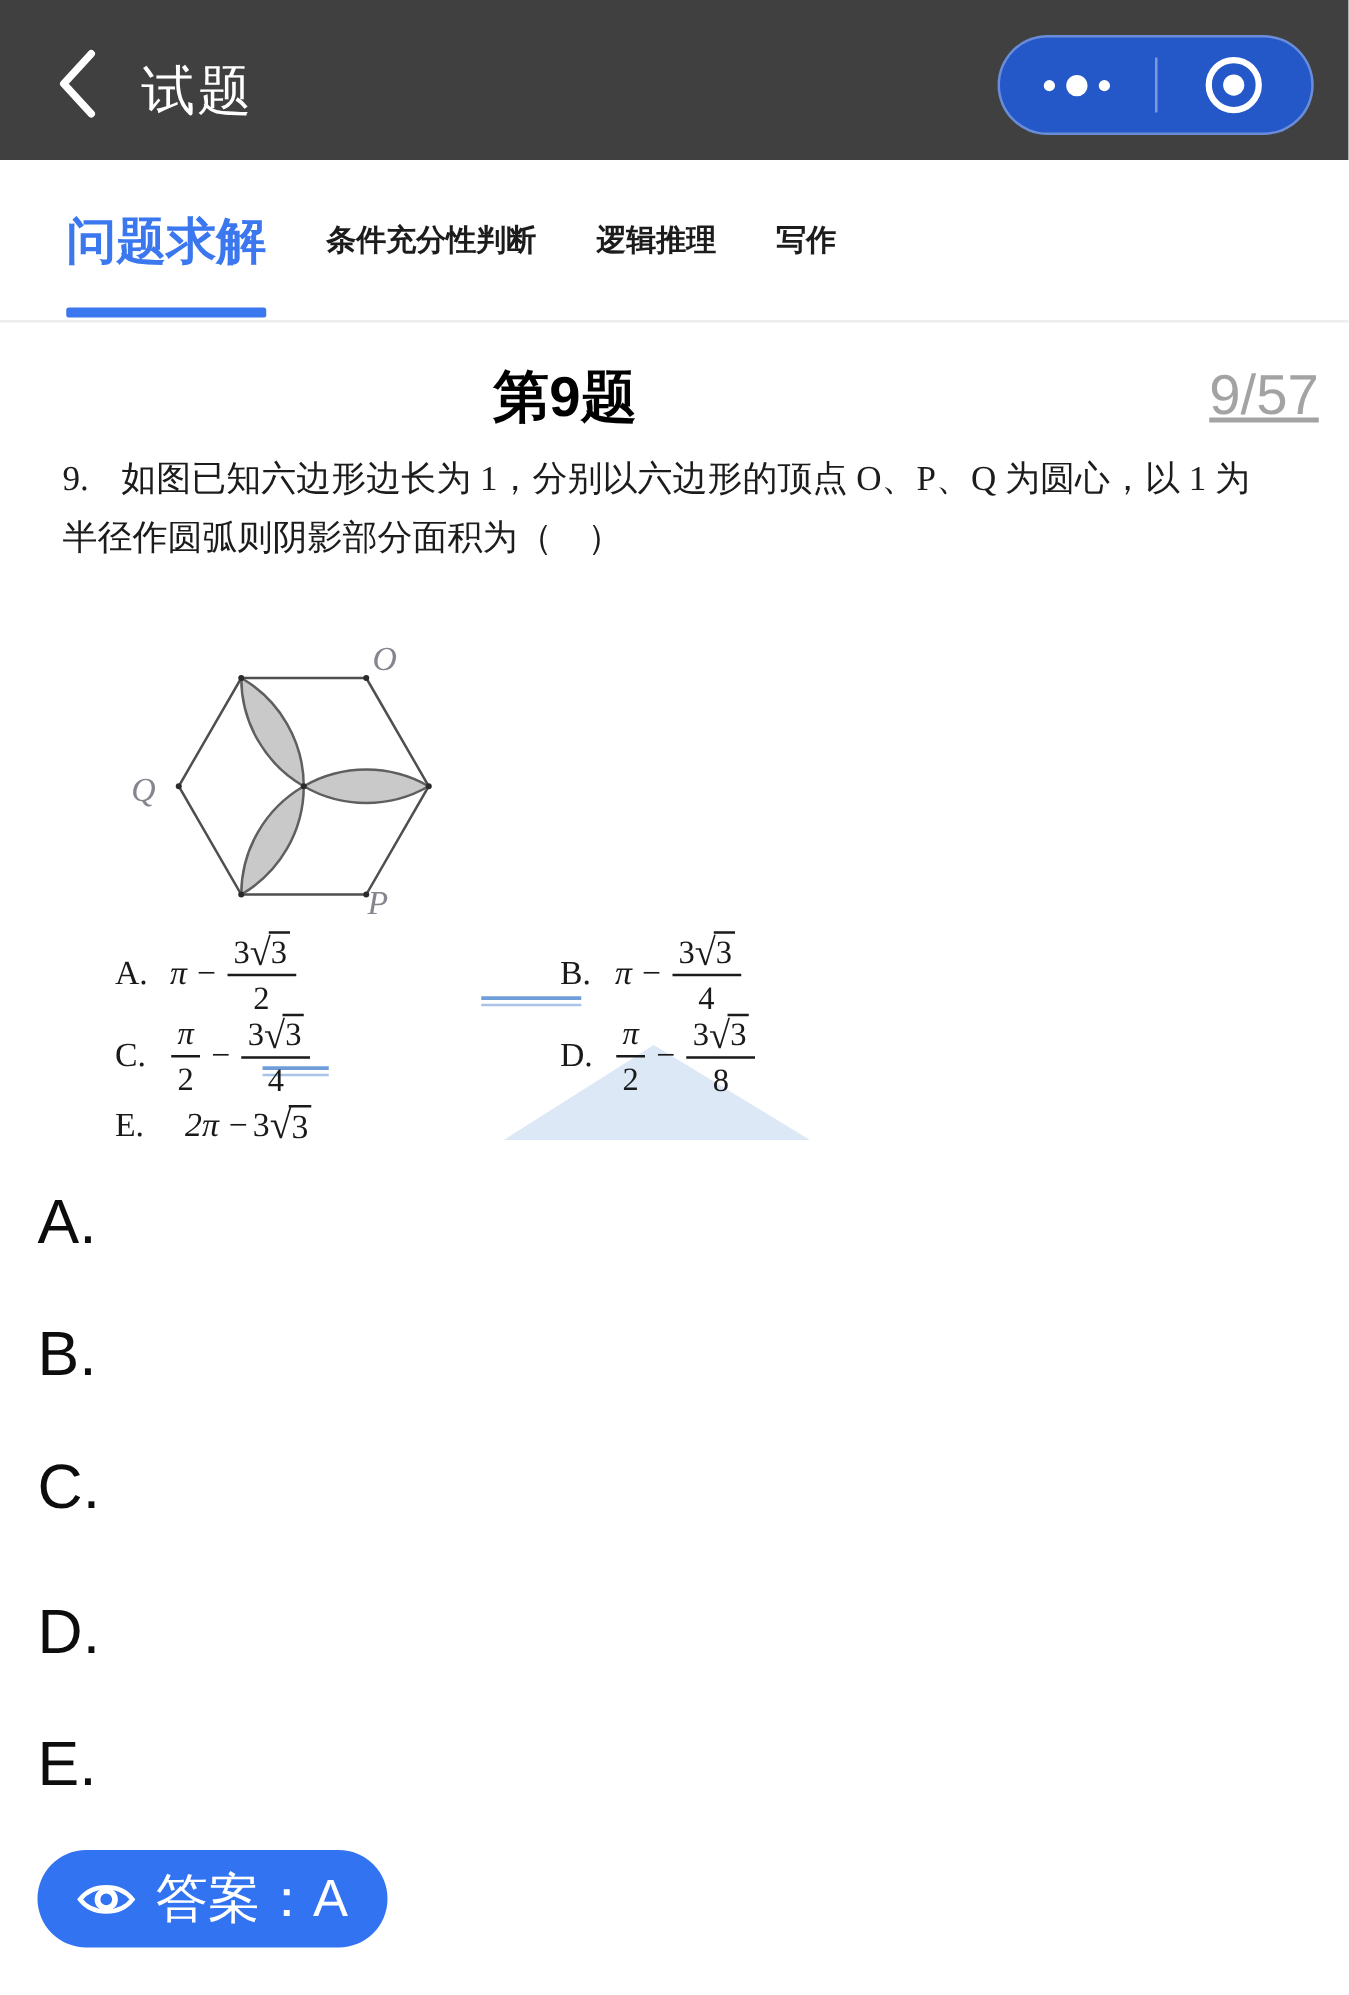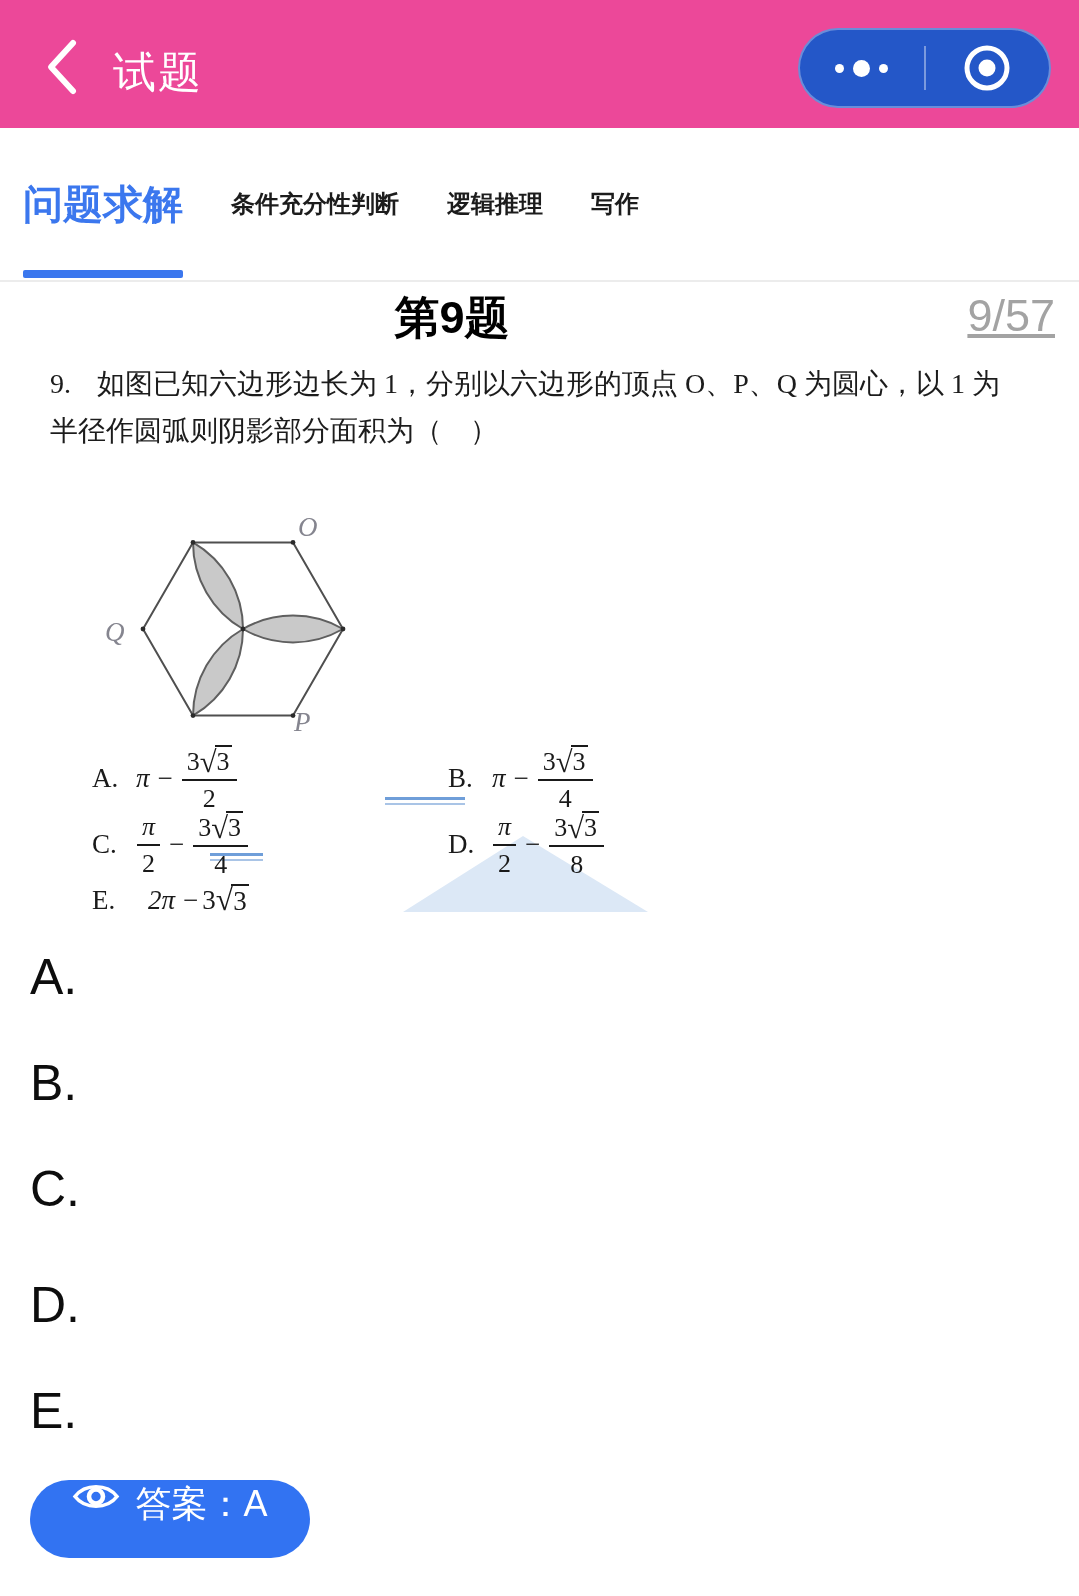--- a/index.html
+++ b/index.html
@@ -1,34 +1,34 @@
 <!DOCTYPE html>
 <html><head>
 <meta charset="utf-8">
 <style>
   * { margin:0; padding:0; box-sizing:border-box; }
   html,body { background:#fff; }
   body { font-family:"Liberation Sans", sans-serif; }
   .screen { position:relative; width:1079px; height:1596px; background:#fff; overflow:hidden; }
 
   
-  .navbar { position:absolute; left:0; top:0; width:1079px; height:128px; background:#ec4899;font-family:Liberation Serif, serif; }
+  .navbar { position:absolute; left:0; top:0; width:1079px; height:128px; background:#404040;font-family:Liberation Serif, serif; }
   .back-btn { position:absolute; left:38px; top:36px; width:48px; height:62px; display:flex; align-items:center; justify-content:center; cursor:pointer; }
   .nav-title { position:absolute; left:113px; top:44px; color:#fff; font-size:43px; font-weight:500; letter-spacing:2px; }
   .capsule { position:absolute; left:798px; top:28px; width:253px; height:80px; border-radius:40px;
              background:#2457c8; border:2px solid rgba(255,255,255,0.32); display:flex; align-items:center; }
   .cap-half { flex:1; height:100%; display:flex; align-items:center; justify-content:center; cursor:pointer; }
   .cap-dots { display:flex; align-items:center; gap:9px; }
   .cap-dots .d-sm { width:9px; height:9px; border-radius:50%; background:#fff; }
   .cap-dots .d-lg { width:17px; height:17px; border-radius:50%; background:#fff; }
   .cap-divider { width:2px; height:44px; background:rgba(255,255,255,0.4); }
 
   
-  .tabbar { position:absolute; left:0; top:128px; width:1079px; height:154px; background:#fff;
-            border-bottom:2px solid #ececec; display:flex; align-items:center; gap:48px; padding-left:23px; }
+  .tabbar { position:absolute; left:0; top:128px; width:1079px; height:130px; background:#fff;
+            border-bottom:2px solid #ececec; display:flex; align-items:center; gap:48px; padding-left:53px; }
   .tab { position:relative; height:100%; display:flex; align-items:center; font-size:24px; font-weight:600; color:#1c1c1c; cursor:pointer; white-space:nowrap; }
   .tab.active { color:#3b77ee; font-size:40px; }
   .tab-underline { position:absolute; left:0; right:0; bottom:2px; height:8px; background:#3b77ee; border-radius:2px; }
 
   
   .qhead-title { position:absolute; left:0; top:288px; width:904px; text-align:center; font-size:45px; font-weight:700; color:#000; }
   .qhead-progress { position:absolute; right:24px; top:290px; font-size:45px; color:#a3a3a3; font-weight:400;text-decoration:underline; }
 
   
   .qtext { position:absolute; left:50px; top:360px; width:952px; font-family:"Liberation Serif", serif;
@@ -61,22 +61,22 @@
   .watermark-tri { position:absolute; left:403px; top:836px; width:0; height:0; z-index:0;
                    border-left:120px solid transparent; border-right:125px solid transparent; border-bottom:76px solid #dce8f6; }
 
   
   .choice-row { position:absolute; left:30px; width:1020px; height:64px; font-size:50px; color:#0d0d0d; cursor:pointer; line-height:1.1; }
   .choice-0 { top:950px; } .choice-1 { top:1056px; } .choice-2 { top:1162px; }
   .choice-3 { top:1278px; } .choice-4 { top:1384px; }
 
   
   .answer-pill { position:absolute; left:30px; top:1480px; width:280px; height:78px; border:none; border-radius:39px;
-                 background:#3273f2; color:#fff; display:flex; justify-content:center; gap:15px;
-                 font-size:36px; font-family:"Liberation Sans", sans-serif; cursor:pointer; }
+                 background:#3273f2; color:#fff; display:flex; align-items:center; justify-content:center; gap:15px;
+                 font-size:42px; font-family:"Liberation Sans", sans-serif; cursor:pointer; }
 </style>
 </head>
 <body>
 
 <div class="screen">
 
   <div class="navbar">
     <div class="back-btn">
       <svg width="34" height="58" viewBox="0 0 34 58">
         <polyline points="28,5 6,29 28,53" fill="none" stroke="#ffffff" stroke-width="6" stroke-linecap="round" stroke-linejoin="round"></polyline>

